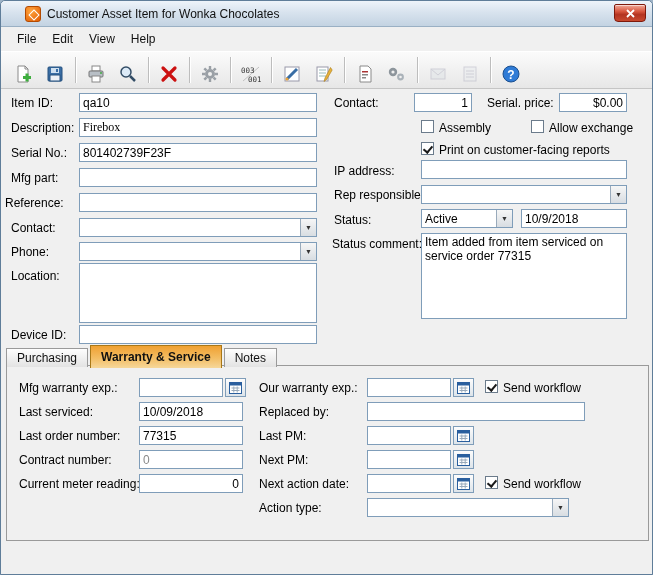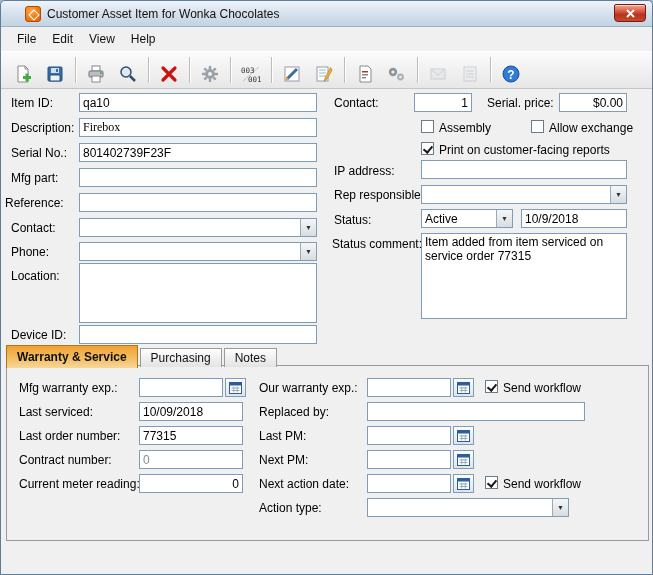--- a/index.html
+++ b/index.html
@@ -257,25 +257,25 @@
     <div class="dd" style="left:420px;top:120px;width:92px">
       <span class="dd-val">Active</span>
       <span class="dd-btn">▼</span>
     </div>
     <input class="inp" style="left: 520px; top: 120px; width: 106px;" value="10/9/2018">
 
     <span class="lbl" style="left:331px;top:148px">Status comment:</span>
     <textarea class="ta" style="left: 420px; top: 144px; width: 206px; height: 86px;">Item added from item serviced on service order 77315</textarea>
 
     <div class="tabs">
+      <div class="tab">
+          <span>Purchasing</span>
+        </div>
       <div class="tab active">
           <span>Warranty &amp; Service</span>
-        </div>
-      <div class="tab">
-          <span>Purchasing</span>
         </div>
       <div class="tab">
           <span>Notes</span>
         </div>
     </div>
 
     <div class="panel">
 
       <span class="lbl" style="left:12px;top:15px">Mfg warranty exp.:</span>
       <input class="inp" style="left: 132px; top: 12px; width: 84px;" value="">

